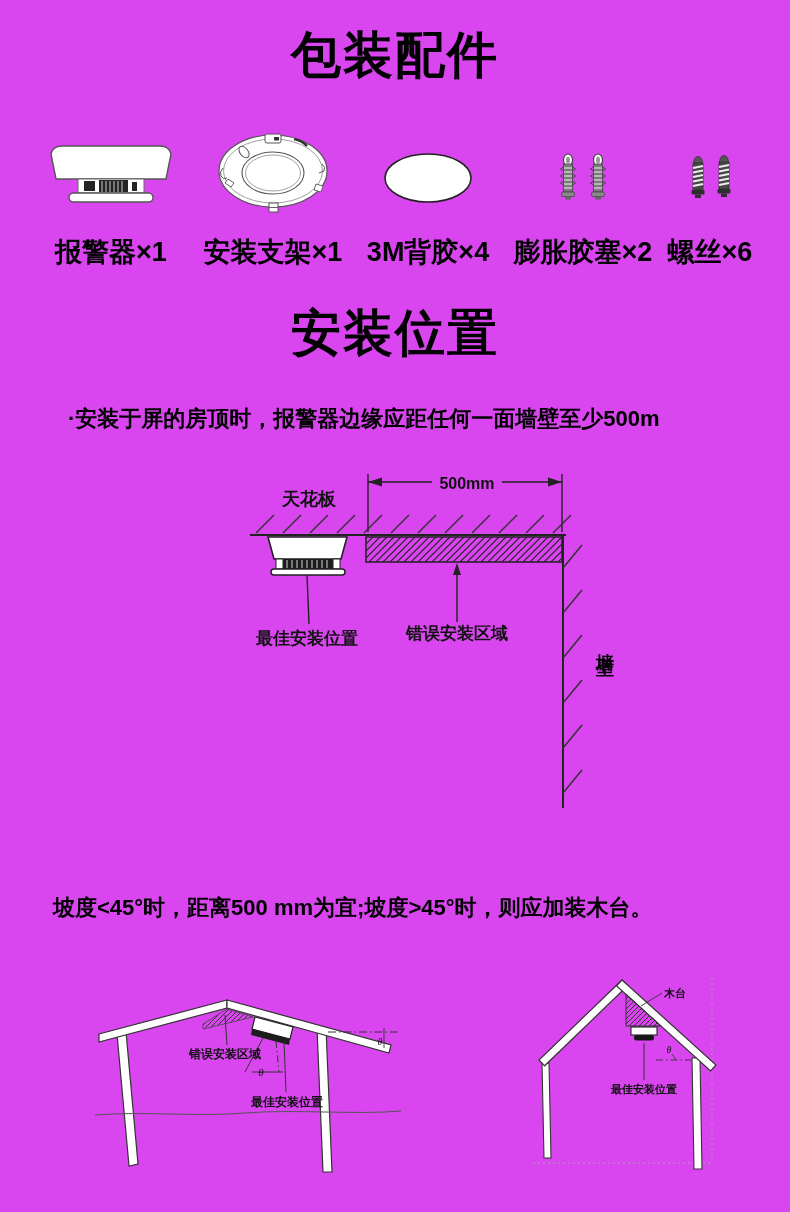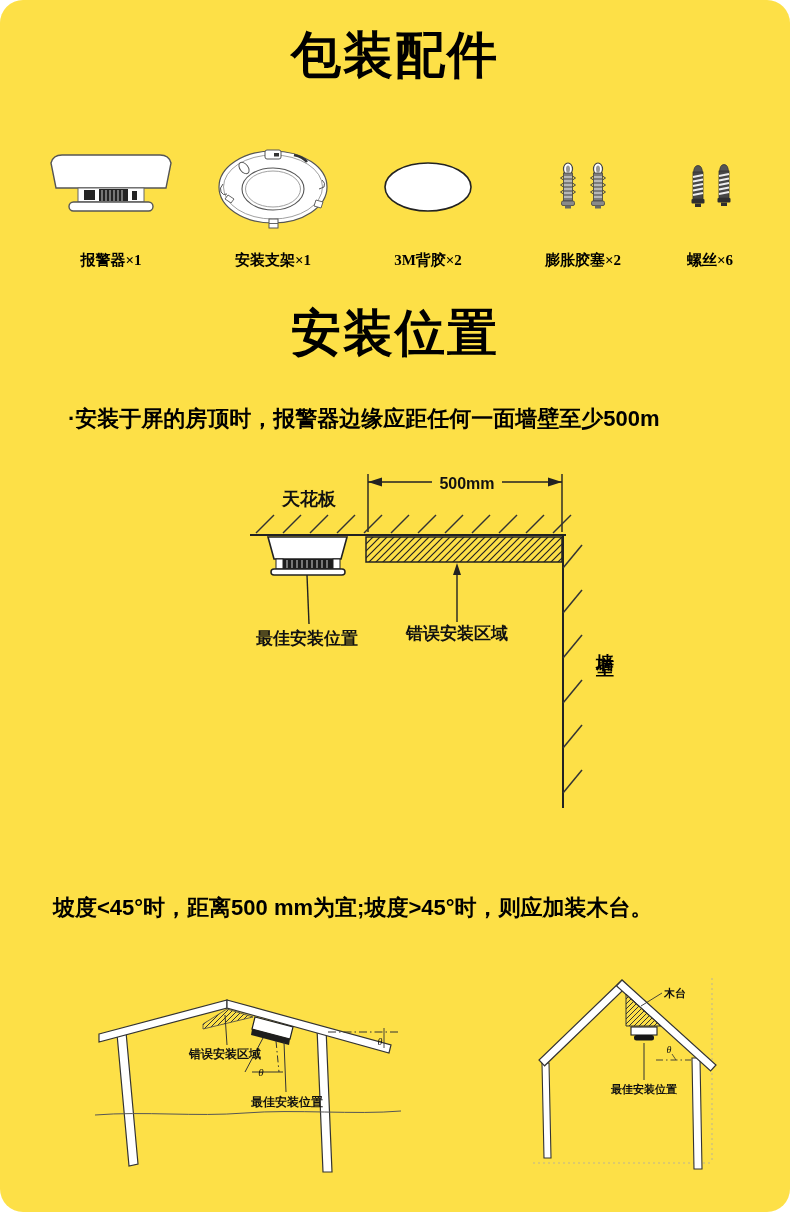--- a/index.html
+++ b/index.html
@@ -1,23 +1,23 @@
 <!DOCTYPE html>
 <html><head>
 <meta charset="utf-8">
 <style>
   html,body{margin:0;padding:0;background:#fff;}
-  .page{position:relative;width:790px;height:1212px;background:#fde047;overflow:hidden;
-        font-family:"Liberation Sans",sans-serif;color:#000;border-radius:23px;}
+  .page{position:relative;width:790px;height:1212px;background:#d946ef;overflow:hidden;
+        font-family:"Liberation Sans",sans-serif;color:#000;}
   .title{position:absolute;left:0;width:100%;text-align:center;
          font-size:50px;font-weight:900;letter-spacing:2px;white-space:nowrap;}
   .acc-cell{position:absolute;top:138px;height:132px;display:flex;flex-direction:column;
             align-items:center;justify-content:flex-end;}
   .acc-icon{height:102px;display:flex;align-items:center;justify-content:center;}
-  .acc-label{font-size:15px;font-weight:bold;white-space:nowrap;margin-top:16px;font-family:Liberation Serif, serif;}
+  .acc-label{font-size:27px;font-weight:bold;white-space:nowrap;margin-top:16px;}
   .bullet{position:absolute;font-size:22px;font-weight:bold;white-space:nowrap;}
   .diag{position:absolute;}
   .wall-label{position:absolute;left:383px;top:176px;writing-mode:vertical-rl;
               text-orientation:upright;font-size:18px;font-weight:bold;letter-spacing:5px;}
   svg text{font-family:"Liberation Sans",sans-serif;fill:#111;}
   svg .ang{font-family:"Liberation Serif",serif;font-style:italic;}
 </style>
 </head>
 <body>
 
@@ -68,21 +68,21 @@
     </div>
     <div class="acc-label">安装支架×1</div>
   </div>
 
   <div class="acc-cell" style="left:368px;width:120px;">
     <div class="acc-icon">
       <svg width="92" height="54" viewBox="0 0 92 54">
         <ellipse cx="46" cy="27" rx="43" ry="24" fill="#fff" stroke="#222" stroke-width="1.6"></ellipse>
       </svg>
     </div>
-    <div class="acc-label">3M背胶×2</div>
+    <div class="acc-label">3M背胶×4</div>
   </div>
 
   <div class="acc-cell" style="left:505px;width:156px;">
     <div class="acc-icon">
       <svg width="62" height="54" viewBox="0 0 62 54">
         <g>
           <ellipse cx="16" cy="9" rx="4.5" ry="6" fill="#fff" stroke="#444" stroke-width="1.2"></ellipse>
           <ellipse cx="16" cy="9" rx="2" ry="3.5" fill="#999"></ellipse>
           <rect x="11.5" y="13" width="9" height="28" fill="#7c7c7c" stroke="#444" stroke-width="0.8"></rect>
           <g stroke="#f2f2f2" stroke-width="1">

